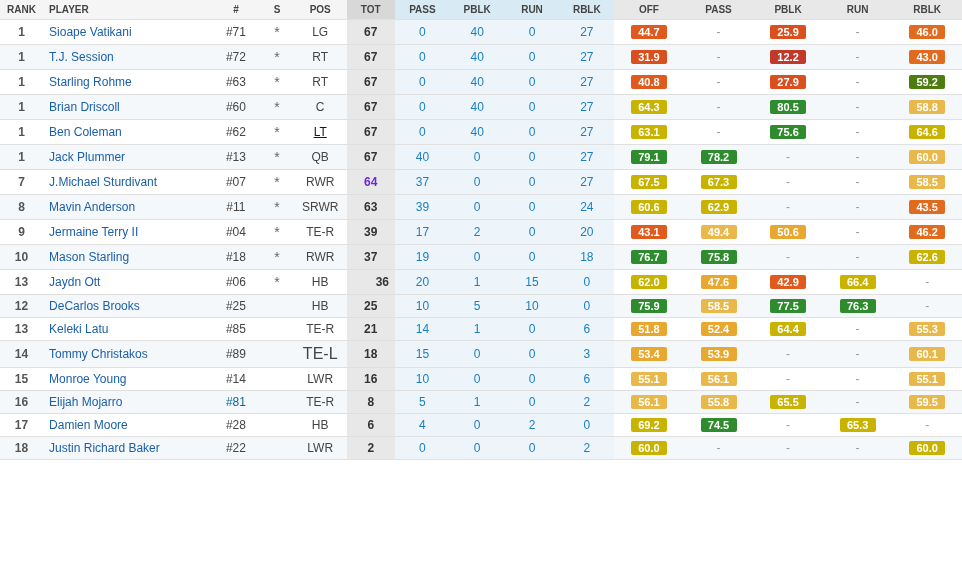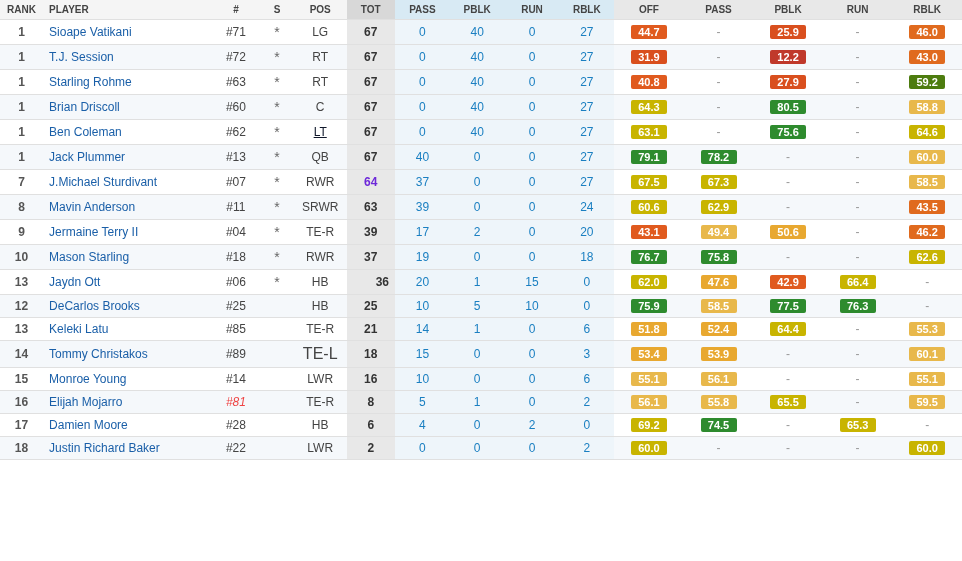--- a/index.html
+++ b/index.html
@@ -331,21 +331,21 @@
     <td style="background:#eef5fa;"><span class="snap-val">6</span></td>
     <td><span class="grade-badge" style="background:#e8b84b">55.1</span></td>
     <td><span class="grade-badge" style="background:#e8b84b">56.1</span></td>
     <td><span class="dash">-</span></td>
     <td><span class="dash">-</span></td>
     <td><span class="grade-badge" style="background:#e8b84b">55.1</span></td>
   </tr>
         <tr style="background: rgb(245, 248, 251);">
     <td class="rank-col" style="color:#555; font-weight:600; font-size:12px;">16</td>
     <td class="col-player" style="text-align:left; color:#1a5fa8; font-size:12px; cursor:pointer;">Elijah Mojarro</td>
-    <td style="color:#ef4444; font-size:12px;font-style:italic;">#81</td>
+    <td style="color:#0369a1; font-size:12px;">#81</td>
     <td style="font-size:14px; color:#666;"></td>
     <td style="color:#444; font-size:12px;">TE-R</td>
     <td style="font-weight:bold; color:#333; font-size:12px; background:#e8e8e8;">8</td>
     <td style="background:#eef5fa;"><span class="snap-val">5</span></td>
     <td style="background:#eef5fa;"><span class="snap-val">1</span></td>
     <td style="background:#eef5fa;"><span class="snap-zero">0</span></td>
     <td style="background:#eef5fa;"><span class="snap-val">2</span></td>
     <td><span class="grade-badge" style="background:#e8b84b">56.1</span></td>
     <td><span class="grade-badge" style="background:#e8b84b">55.8</span></td>
     <td><span class="grade-badge" style="background:#c8b400">65.5</span></td>

